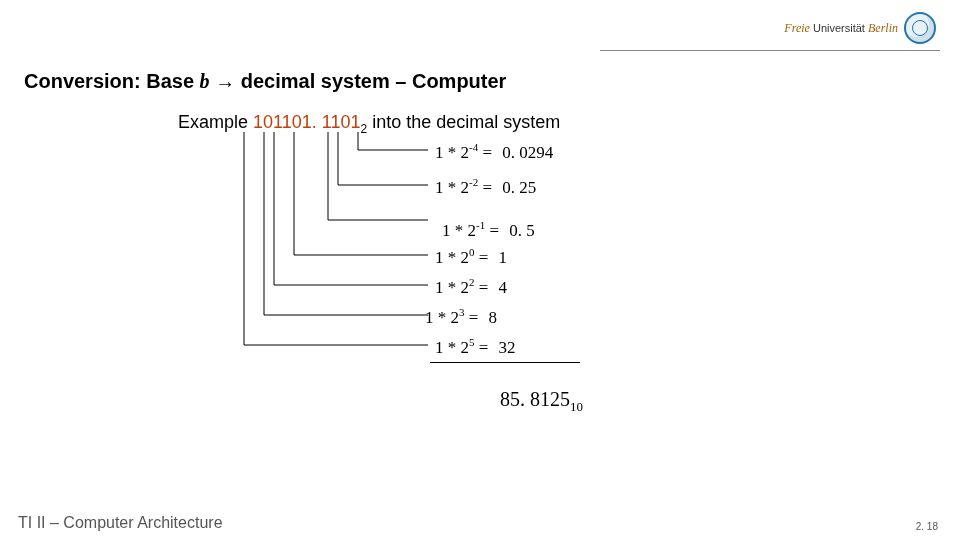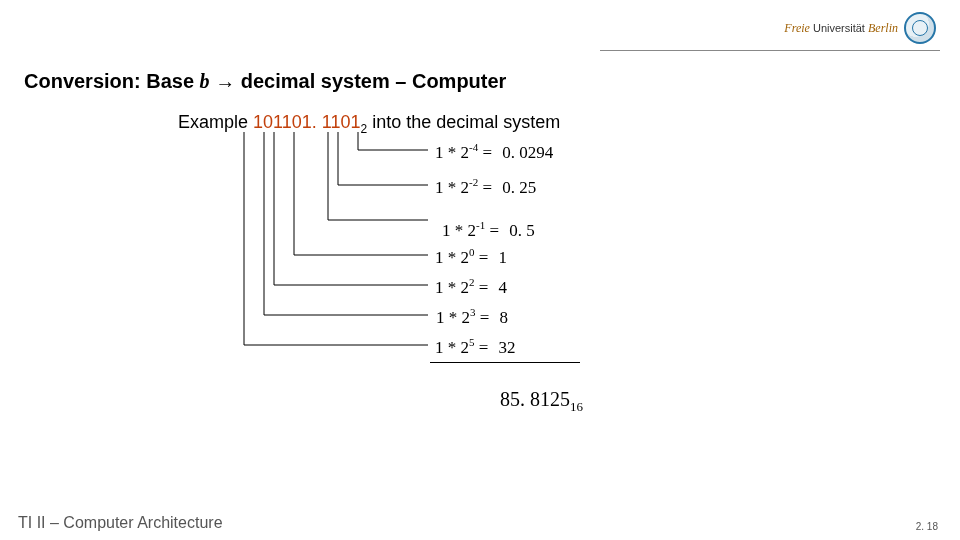--- a/index.html
+++ b/index.html
@@ -163,28 +163,28 @@
   </div>
   <div class="eqline" style="left:262px; top:81px;margin-top:8px;">
     <span>1 * 2</span><sup>-1</sup><span> = </span><span class="res">0. 5</span>
   </div>
   <div class="eqline" style="left:255px; top:116px;">
     <span>1 * 2</span><sup>0</sup><span> = </span><span class="res">1</span>
   </div>
   <div class="eqline" style="left:255px; top:146px;">
     <span>1 * 2</span><sup>2</sup><span> = </span><span class="res">4</span>
   </div>
-  <div class="eqline" style="left:256px; top:176px;">
+  <div class="eqline" style="left:245px; top:176px;">
     <span>1 * 2</span><sup>3</sup><span> = </span><span class="res">8</span>
   </div>
   <div class="eqline" style="left:255px; top:206px;text-align:right;">
     <span>1 * 2</span><sup>5</sup><span> = </span><span class="res">32</span>
   </div>
 
   <div class="sumrule" style="left:250px; top:232px; width:150px;"></div>
 
   <div class="result" style="left:320px; top:258px;">
-    <span>85. 8125</span><sub>16</sub>
+    <span>85. 8125</span><sub>10</sub>
   </div>
 </div>
 
 <div class="footer-left">TI II – Computer Architecture</div>
 <div class="footer-right">2. 18</div>
 
 </body></html>

